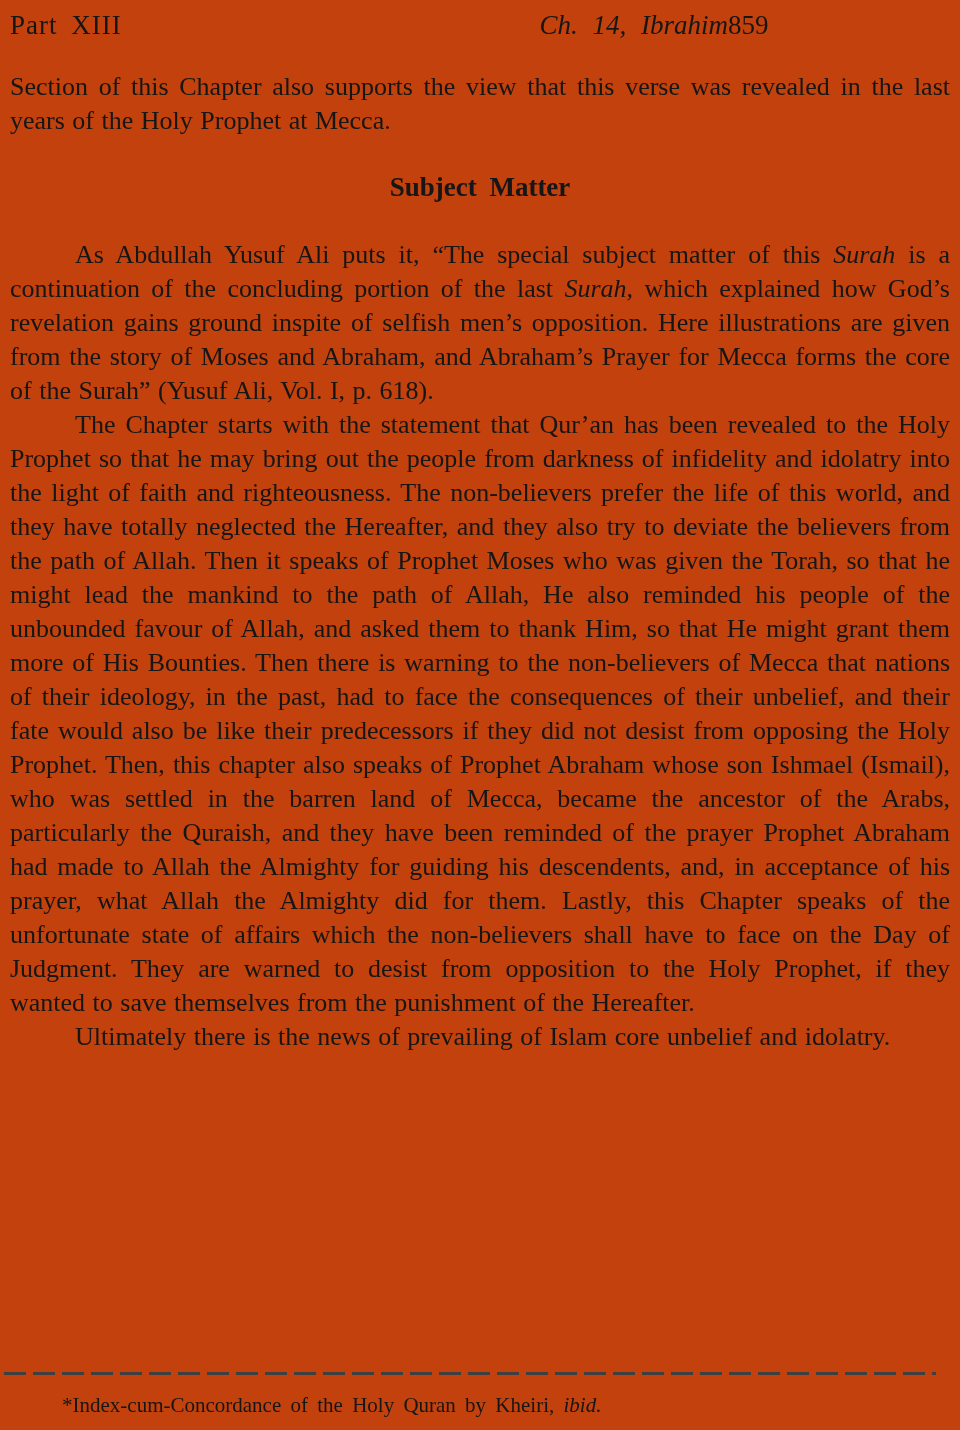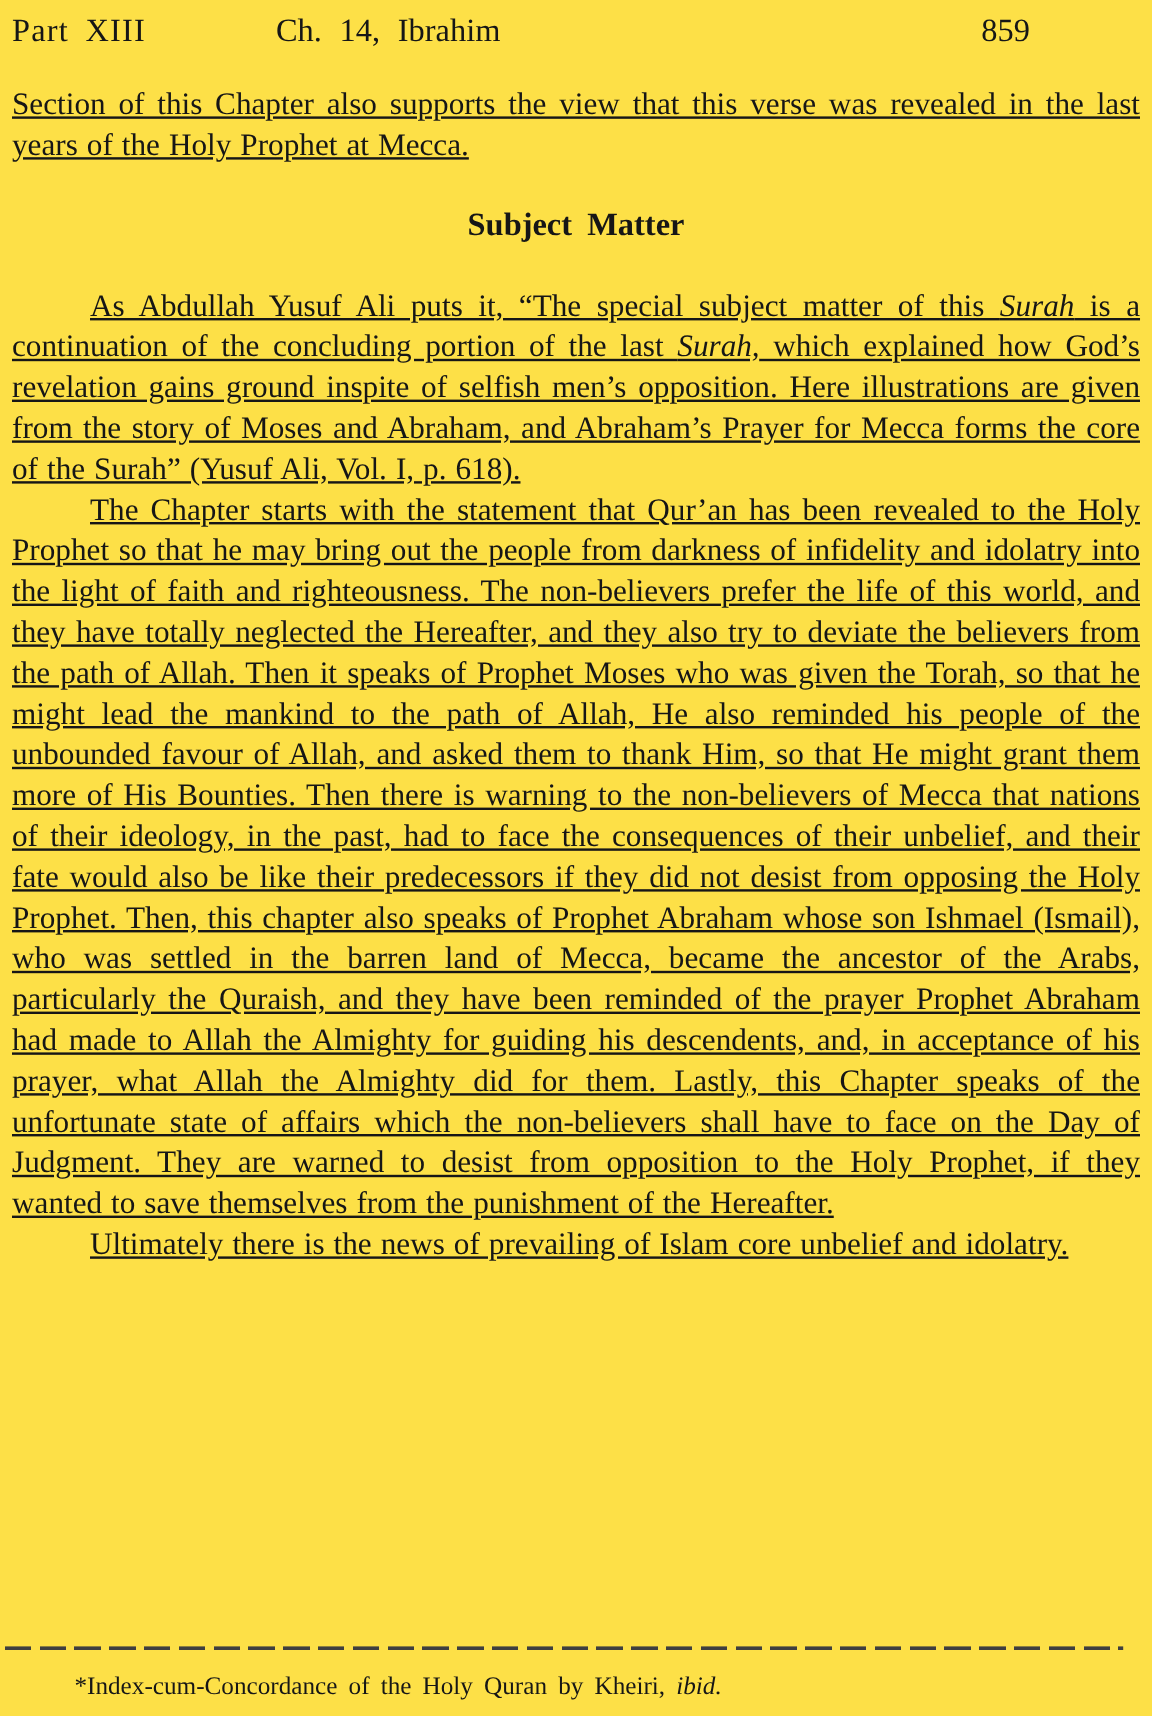--- a/index.html
+++ b/index.html
@@ -9,57 +9,57 @@
   body {
     width: 960px;
     height: 1430px;
     background: #ffffff;
     font-family: "Liberation Serif", "DejaVu Serif", serif;
   }
   .page {
     position: relative;
     width: 960px;
     height: 1430px;
-    background: #fde047;
+    background: #c2410c;
     color: #161616;
     overflow: hidden;
   }
   .page-header {
     display: flex;
     justify-content: space-between;
     align-items: baseline;
     padding: 8px 12px 0 10px;
     font-size: 27px;
     line-height: 34px;
   }
   .page-header .part {
     width: 220px;
     text-align: left;
     letter-spacing: 1px;
     word-spacing: 6px;
   }
   .page-header .chapter {
     flex: 1;
-    text-align: left;
+    text-align: right;
+    font-style: italic;
     word-spacing: 8px;
   }
   .page-header .pageno {
     width: 220px;
-    text-align: center;
+    text-align: left;
   }
   .document-body {
     margin: 28px 10px 0 10px;
     font-size: 26px;
     line-height: 34px;
     text-align: justify;
     word-spacing: 1px;
   }
   .para {
     margin: 0;
-    text-decoration: underline;
   }
   .para.indent {
     text-indent: 65px;
   }
   .heading {
     font-size: 27px;
     line-height: 34px;
     font-weight: bold;
     margin: 32px 0 34px 0;
     text-align: center;

